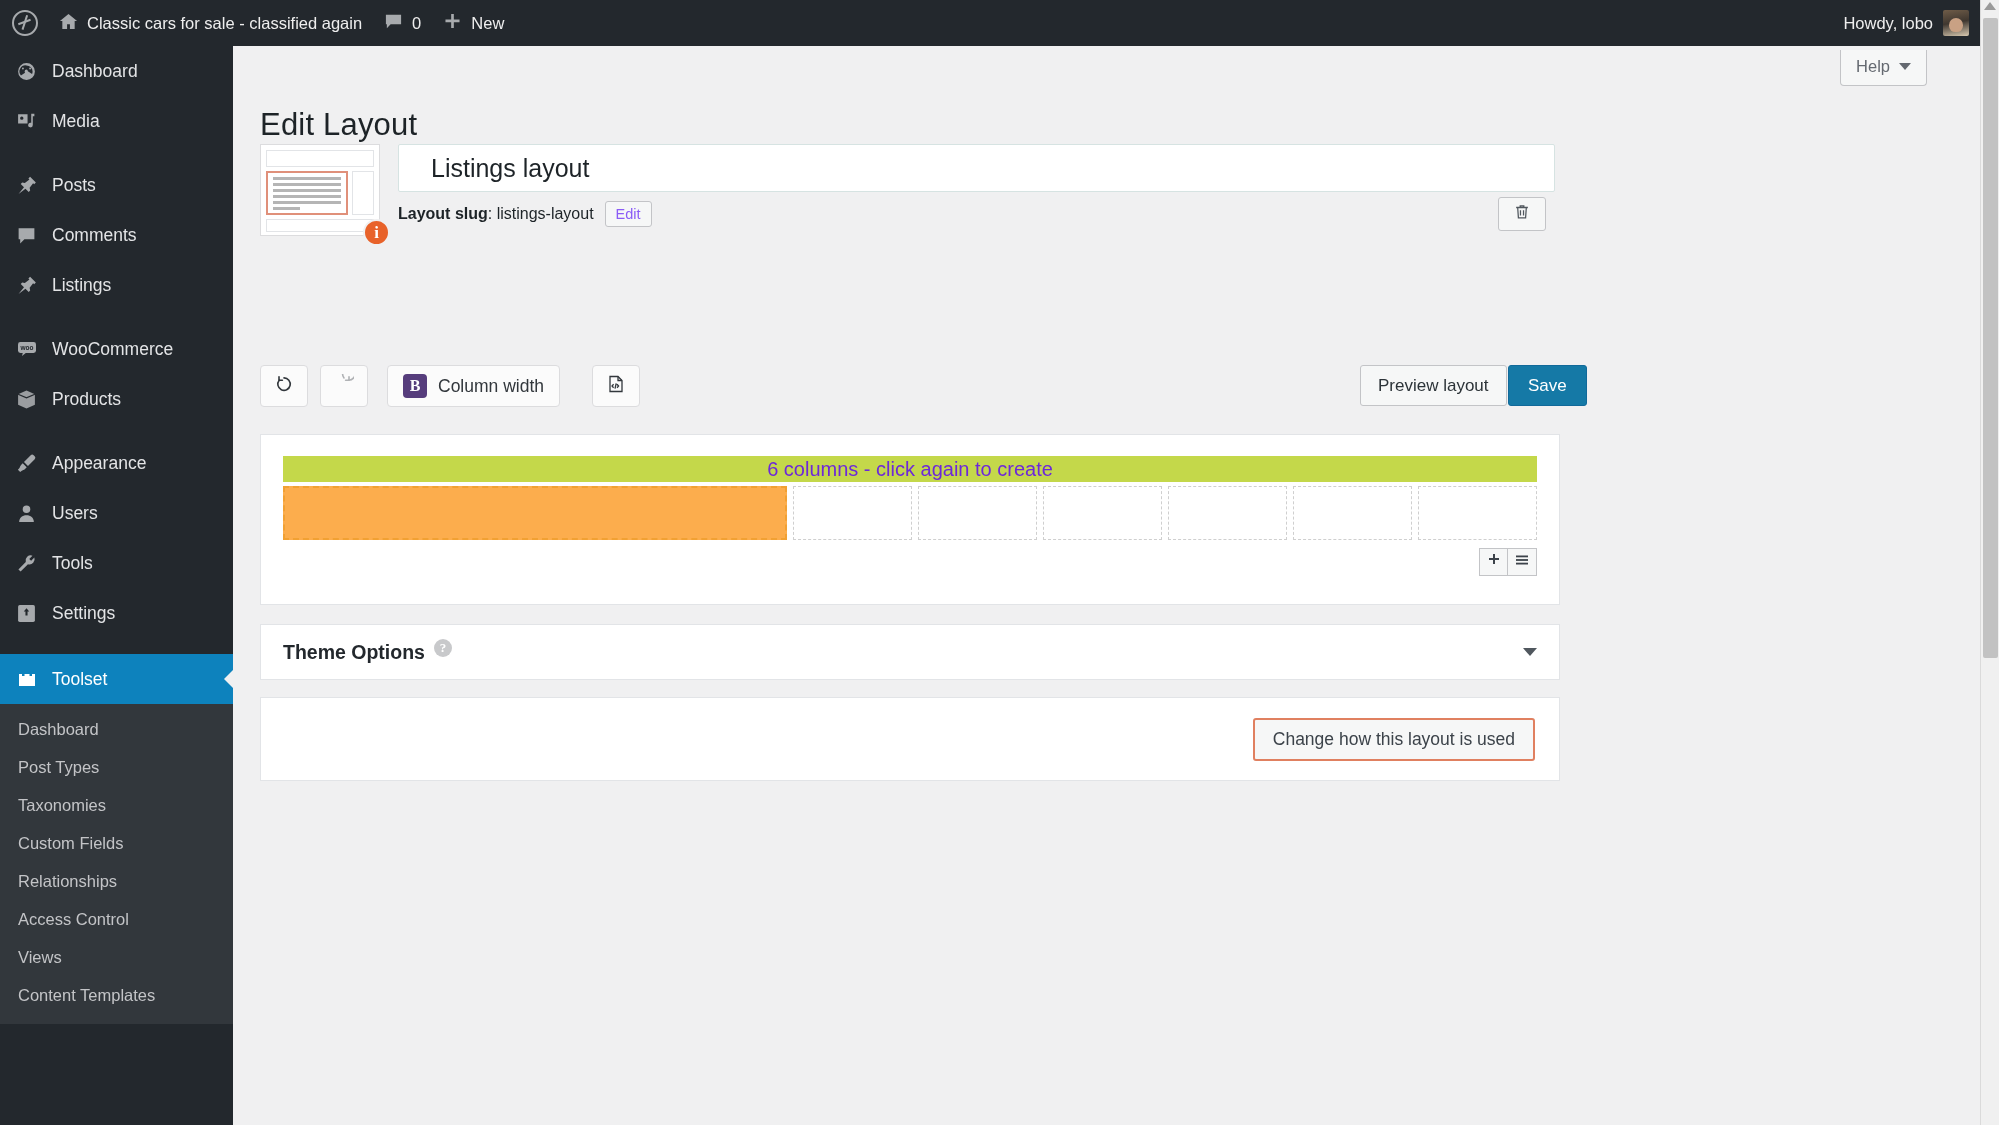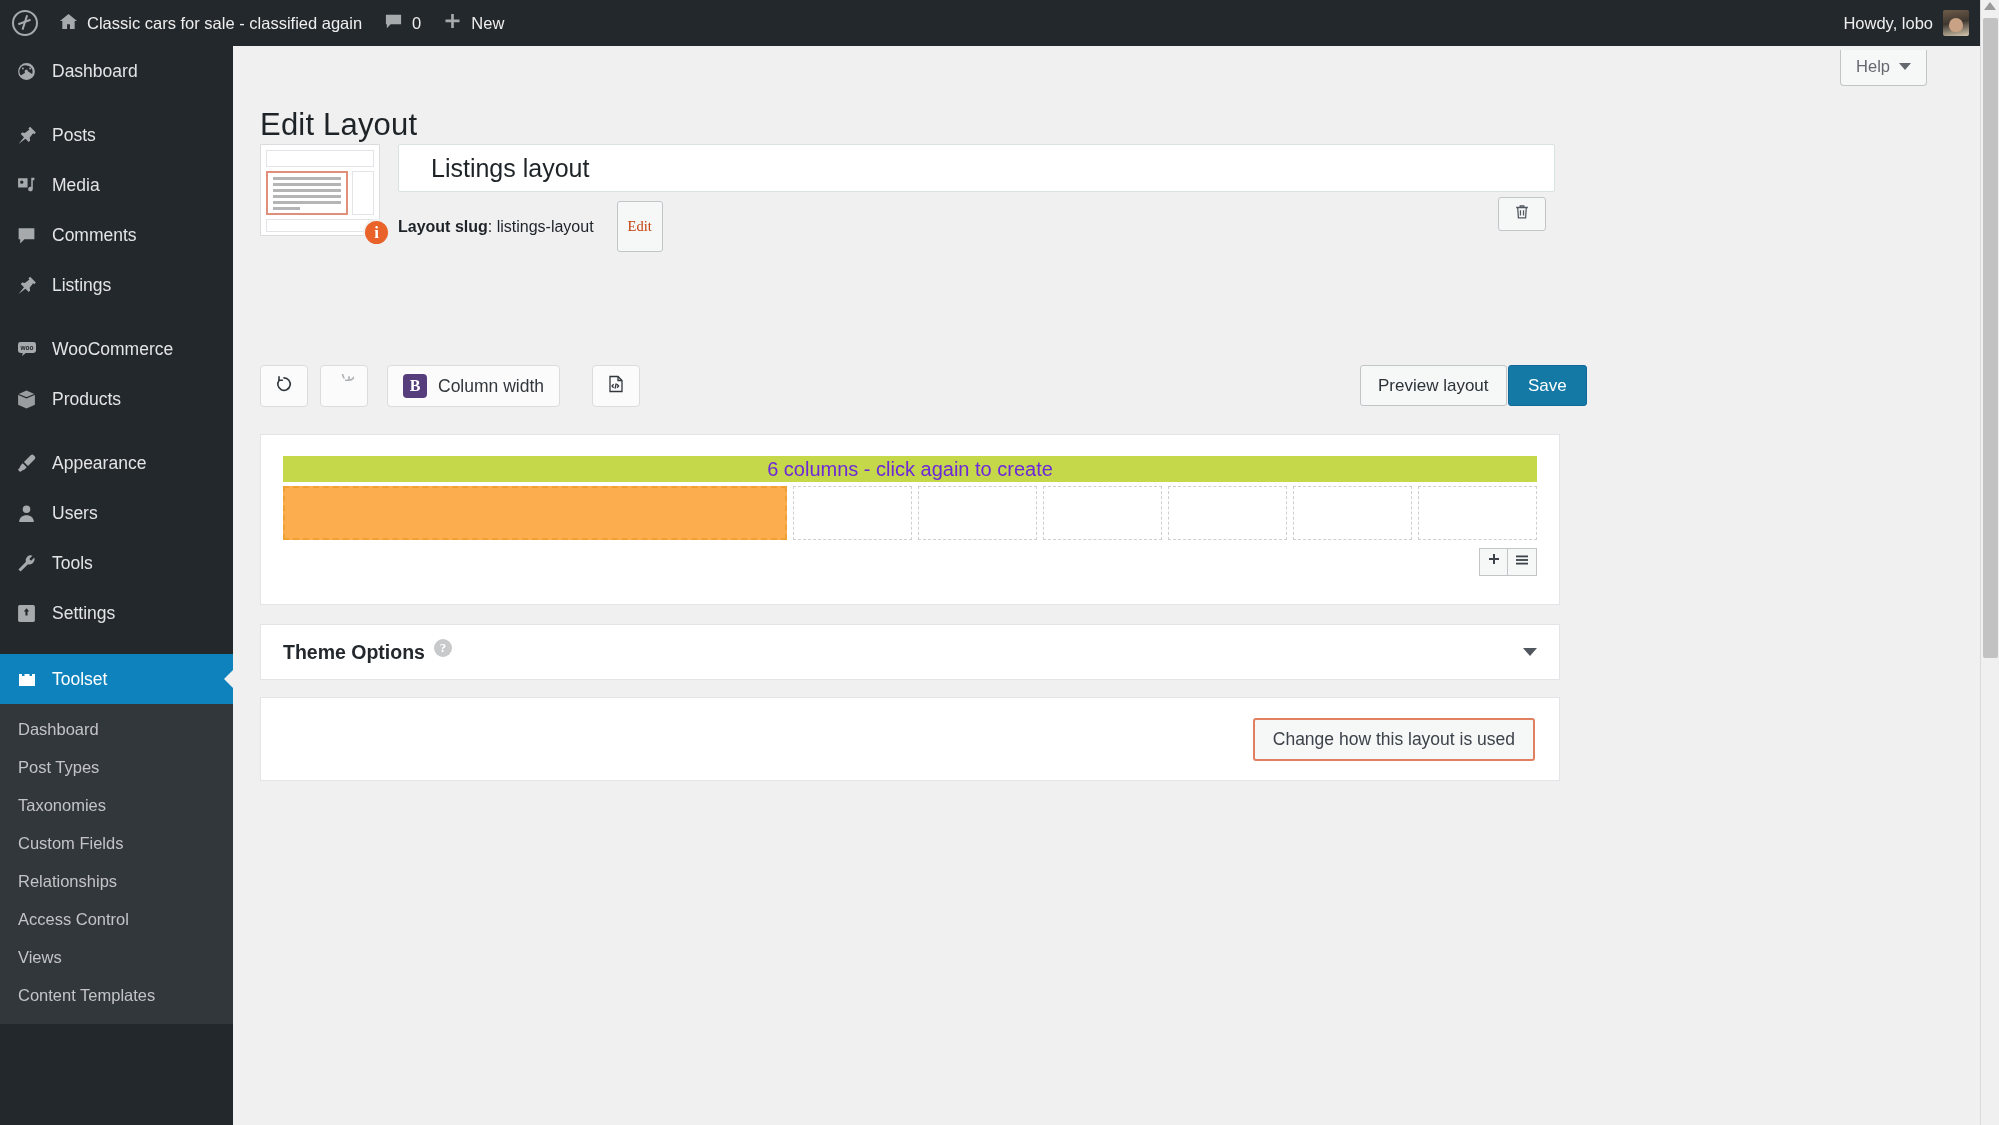--- a/index.html
+++ b/index.html
@@ -151,29 +151,29 @@
   .title-input {
     position: absolute; left: 138px; top: 0;
     width: 1157px; height: 48px;
     border: 1px solid #d6e3e2; background: #fff;
     font-size: 25px; color: #1d2327; padding: 0 32px;
     font-family: "Liberation Sans", sans-serif;
     border-radius: 2px;
   }
   .slug-row {
     position: absolute; left: 138px; top: 57px;
-    display: flex; align-items: center; gap: 23px;
+    display: flex; align-items: center; gap: 11px;
     font-size: 16px; color: #1d2327;
   }
   .slug-row b { font-weight: bold; }
   .btn-sm {
     background: #f6f7f7; border: 1px solid #c3c4c7;
-    border-radius: 3px; padding: 16px 10px;
-    font-size: 14.5px; color: #c2410c;
-    font-family: Liberation Serif, serif;
+    border-radius: 3px; padding: 4px 10px;
+    font-size: 14.5px; color: #8b5cf6;
+    font-family: Liberation Sans, sans-serif;
   }
   .trash-btn {
     position: absolute; left: 1238px; top: 53px;
     width: 48px; height: 34px;
     background: #f6f7f7; border: 1px solid #c3c4c7; border-radius: 3px;
     display: flex; align-items: center; justify-content: center;
     color: #50575e;
   }
 
   
@@ -340,36 +340,36 @@
 
   <div class="menu-item">
     <span class="mi-icon">
       <svg width="21" height="21" viewBox="0 0 20 20" fill="currentColor">
           <path d="M10 2a8 8 0 100 16 8 8 0 000-16zm0 2.2a5.8 5.8 0 015.8 5.8 5.8 5.8 0 01-.5 2.4l-4-2.6A1.8 1.8 0 0010 8.2a1.8 1.8 0 00-1.8 1.8c0 .4.1.8.4 1.1l-3.9 2.6A5.8 5.8 0 0110 4.2zM6.6 6.2a.9.9 0 110 1.8.9.9 0 010-1.8zm6.8 0a.9.9 0 110 1.8.9.9 0 010-1.8z"></path>
         </svg>
     </span>
     <span>Dashboard</span>
   </div>
 
+  <div class="menu-item">
+    <span class="mi-icon">
+      <svg width="21" height="21" viewBox="0 0 20 20" fill="currentColor">
+          <path d="M2 3h9v9H2zm3.5 2.2a1.6 1.6 0 100 3.2 1.6 1.6 0 000-3.2zM13 2.5h1.5v8.8a2.2 2.2 0 10 1.5 2.1V5h1.5V2.5z"></path>
+        </svg>
+    </span>
+    <span>Media</span>
+  </div>
+
   <div class="menu-item sep-top">
     <span class="mi-icon">
       <svg width="21" height="21" viewBox="0 0 20 20" fill="currentColor">
           <path d="M13.4 1.7l-1.6 1.6 1 1-4.4 3.3-2.5-.5-1.4 1.4 3.1 3.1-5.2 6.6 6.6-5.2 3.1 3.1 1.4-1.4-.5-2.5 3.3-4.4 1 1 1.6-1.6z"></path>
         </svg>
     </span>
     <span>Posts</span>
-  </div>
-
-  <div class="menu-item">
-    <span class="mi-icon">
-      <svg width="21" height="21" viewBox="0 0 20 20" fill="currentColor">
-          <path d="M2 3h9v9H2zm3.5 2.2a1.6 1.6 0 100 3.2 1.6 1.6 0 000-3.2zM13 2.5h1.5v8.8a2.2 2.2 0 10 1.5 2.1V5h1.5V2.5z"></path>
-        </svg>
-    </span>
-    <span>Media</span>
   </div>
 
 
   <div class="menu-item">
     <span class="mi-icon">
       <svg width="21" height="21" viewBox="0 0 20 20" fill="currentColor">
           <path d="M2.5 3h15v10.5H8l-4 4v-4H2.5z"></path>
         </svg>
     </span>
     <span>Comments</span>

